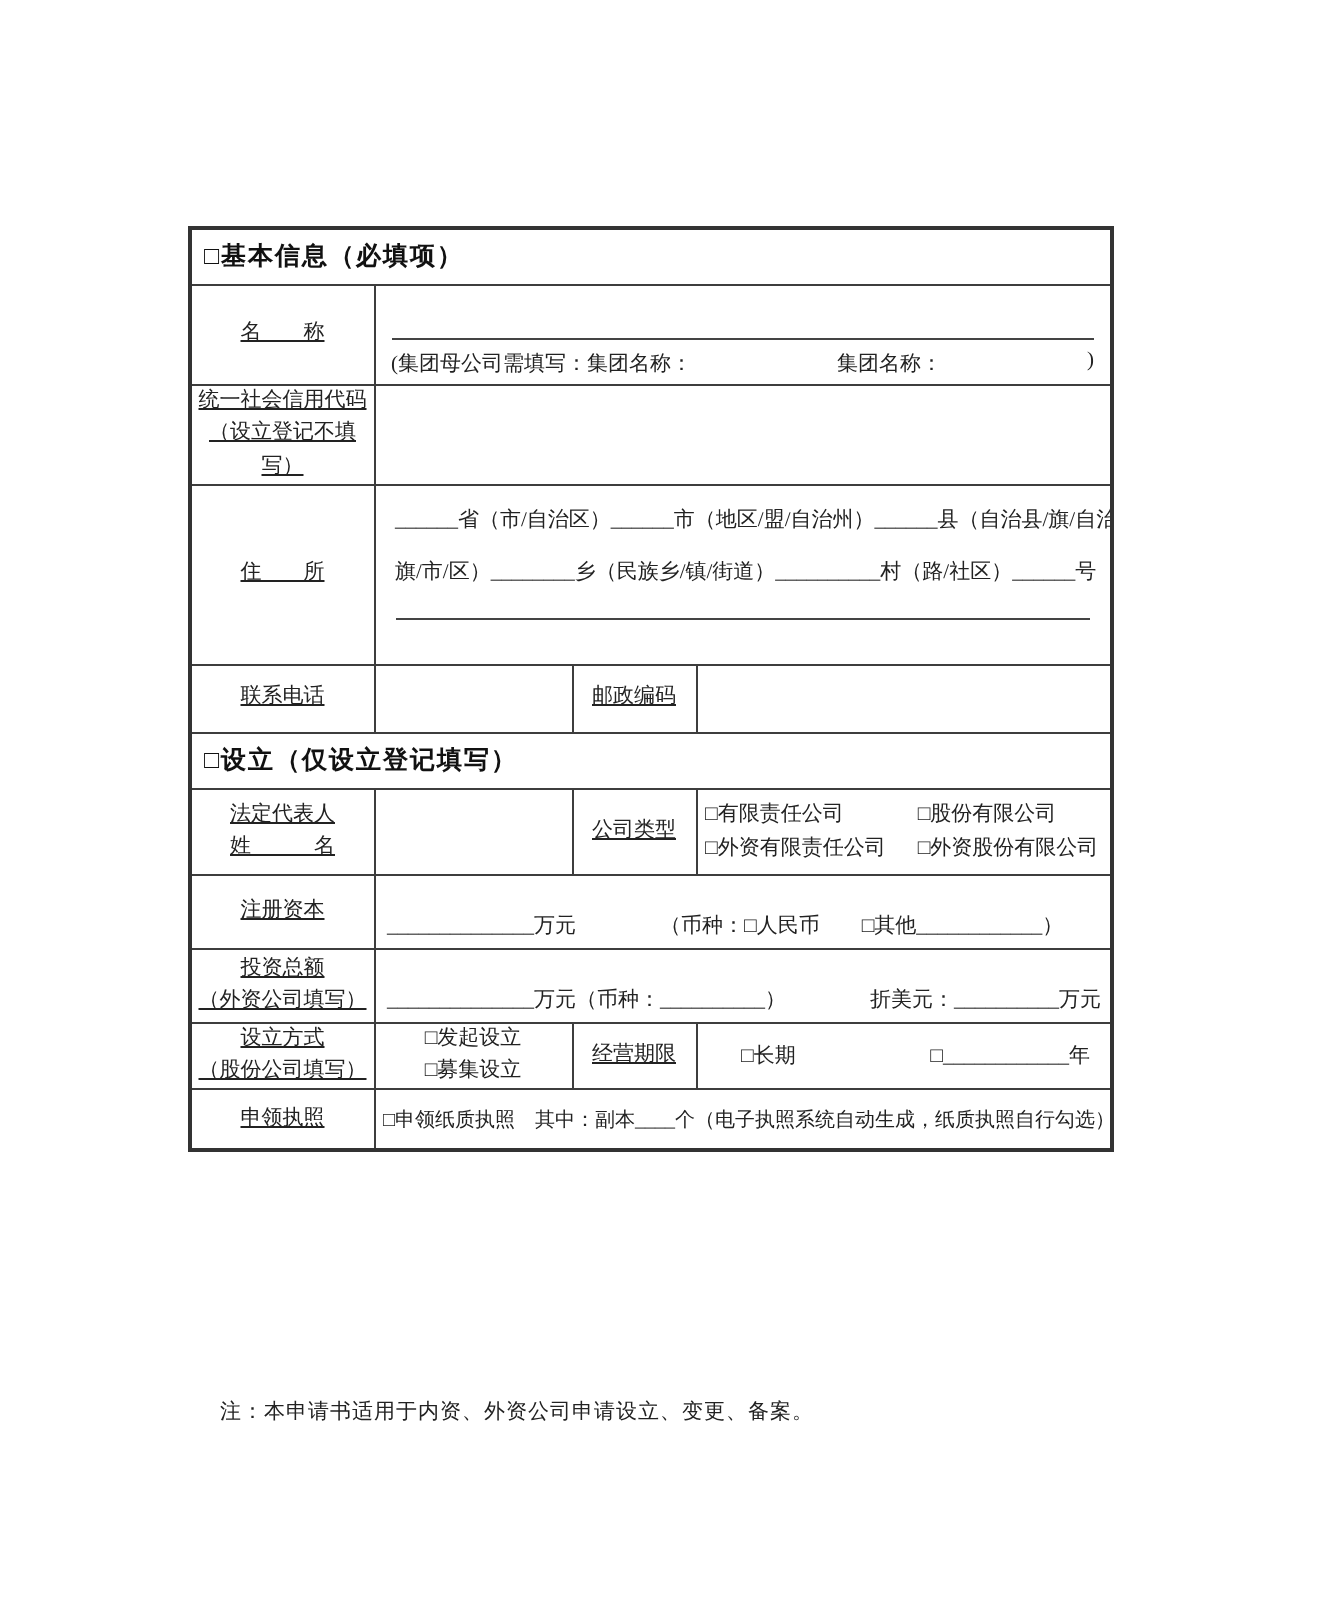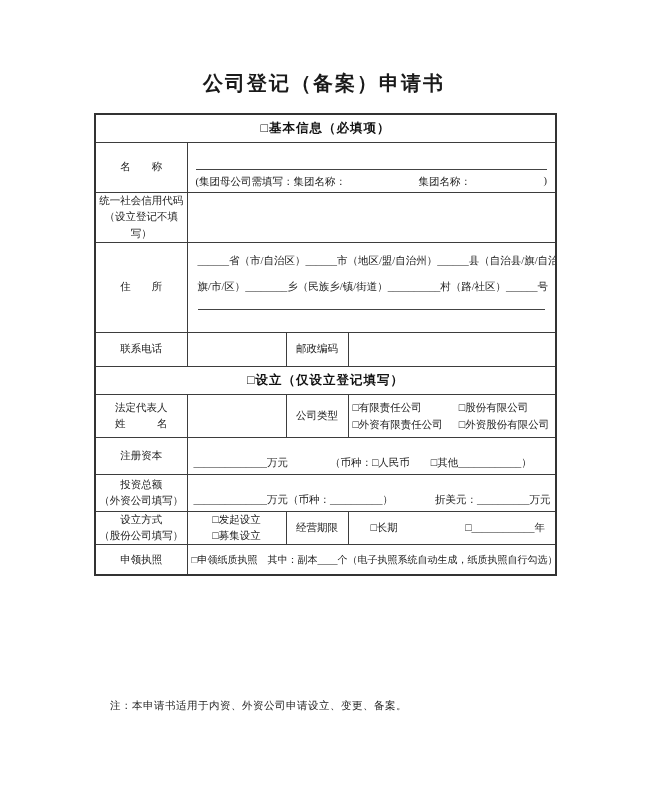--- a/index.html
+++ b/index.html
@@ -12,22 +12,22 @@
     position:absolute;top:70px;left:0;width:648px;margin:0;
     text-align:center;font-size:20px;font-weight:bold;letter-spacing:2px;color:#1a1a1a;
   }
   table.form{
     position:absolute;left:94px;top:113px;width:461px;
     border-collapse:collapse;table-layout:fixed;
     font-size:10.5px;color:#222;
     border:2px solid #333;
   }
   td{border:1px solid #3d3d3d;padding:0 6px;vertical-align:middle;overflow:hidden;}
-  td.sec{font-weight:bold;font-size:12.5px;text-align:center;letter-spacing:1px;color:#111;}
-  td.lbl{text-align:center;line-height:1.55;padding:0 3px;}
+  td.sec{font-weight:bold;font-size:12.5px;text-align:left;letter-spacing:1px;color:#111;}
+  td.lbl{text-align:center;line-height:1.55;padding:0 3px;text-decoration:underline;}
   tr.r-sec1 td{height:27px;}
   tr.r-name td{height:46px;}
   tr.r-code td{height:32px;}
   tr.r-addr td{height:84px;text-align:center;}
   tr.r-phone td{height:33px;}
   tr.r-sec2 td{height:27px;}
   tr.r-rep td{height:38px;}
   tr.r-cap td{height:32px;}
   tr.r-inv td{height:32px;}
   tr.r-meth td{height:32px;}
@@ -52,21 +52,20 @@
   .scope-note{line-height:1.85;}
   .footer-note{
     position:absolute;left:96px;top:699px;font-size:10.5px;color:#222;letter-spacing:0.5px;margin-left:14px;
   }
 </style>
 </head>
 <body>
 
 <div class="sheet">
 
-  <h1 class="doc-title">公司登记（备案）申请书</h1>
 
   <table class="form">
     <colgroup>
       <col style="width:92px">
         <col style="width:99px">
         <col style="width:62px">
         <col style="width:208px">
     </colgroup>
 
     <tbody>

